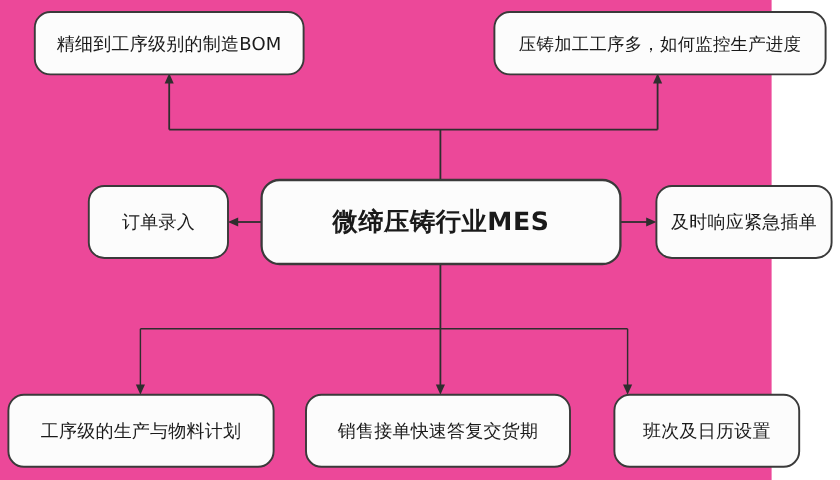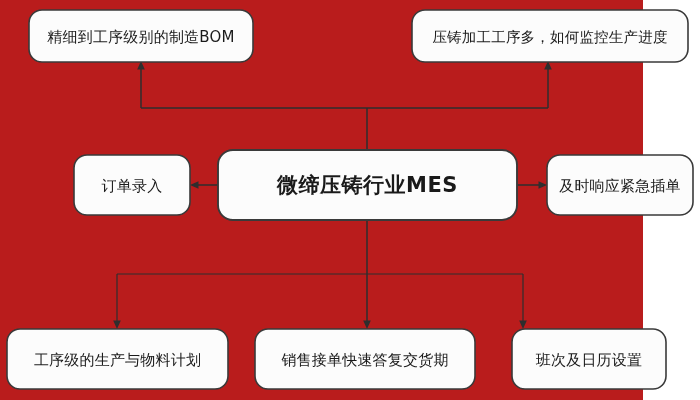--- a/index.html
+++ b/index.html
@@ -10,21 +10,21 @@
   body {
     width: 700px;
     height: 400px;
     overflow: hidden;
     font-family: "DejaVu Sans", "Liberation Sans", sans-serif;
   }
   #diagram-root {
     position: relative;
     width: 643px;
     height: 400px;
-    background: #b91c1c;
+    background: #ec4899;
   }
   svg#diagram-canvas {
     position: absolute;
     left: 0;
     top: 0;
     width: 700px;
     height: 400px;
   }
   .node-box {
     fill: #fcfcfc;

